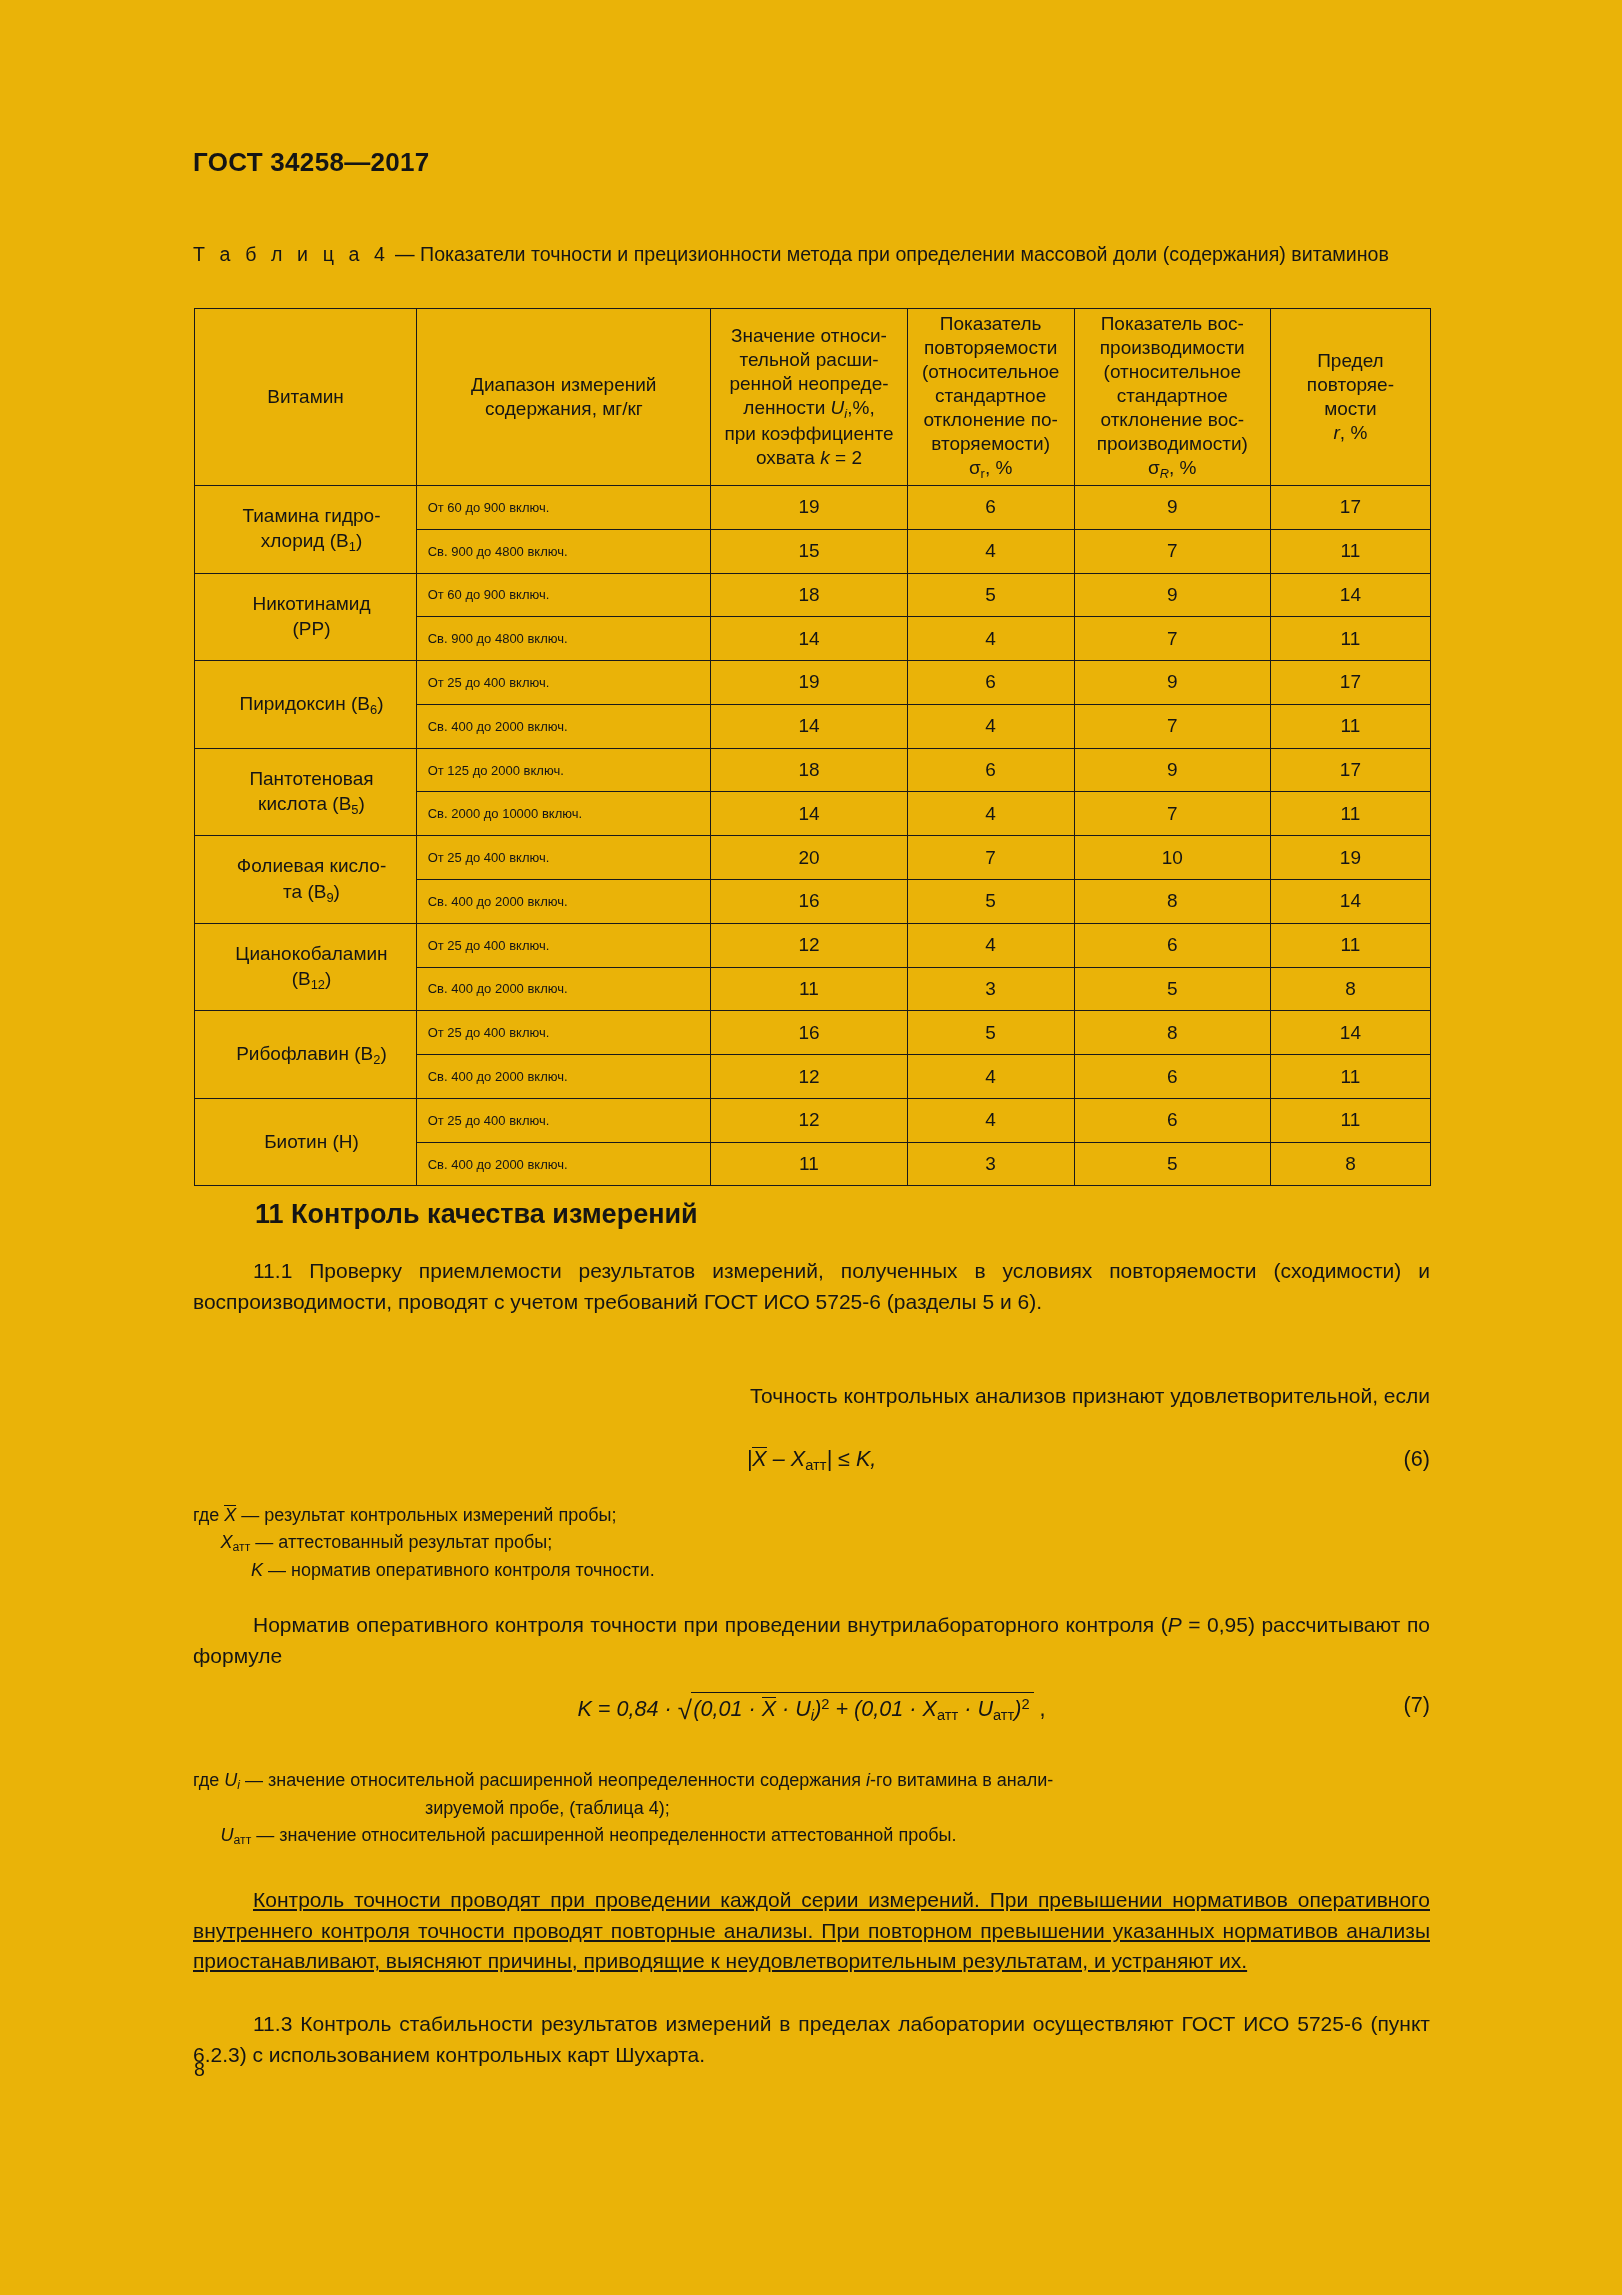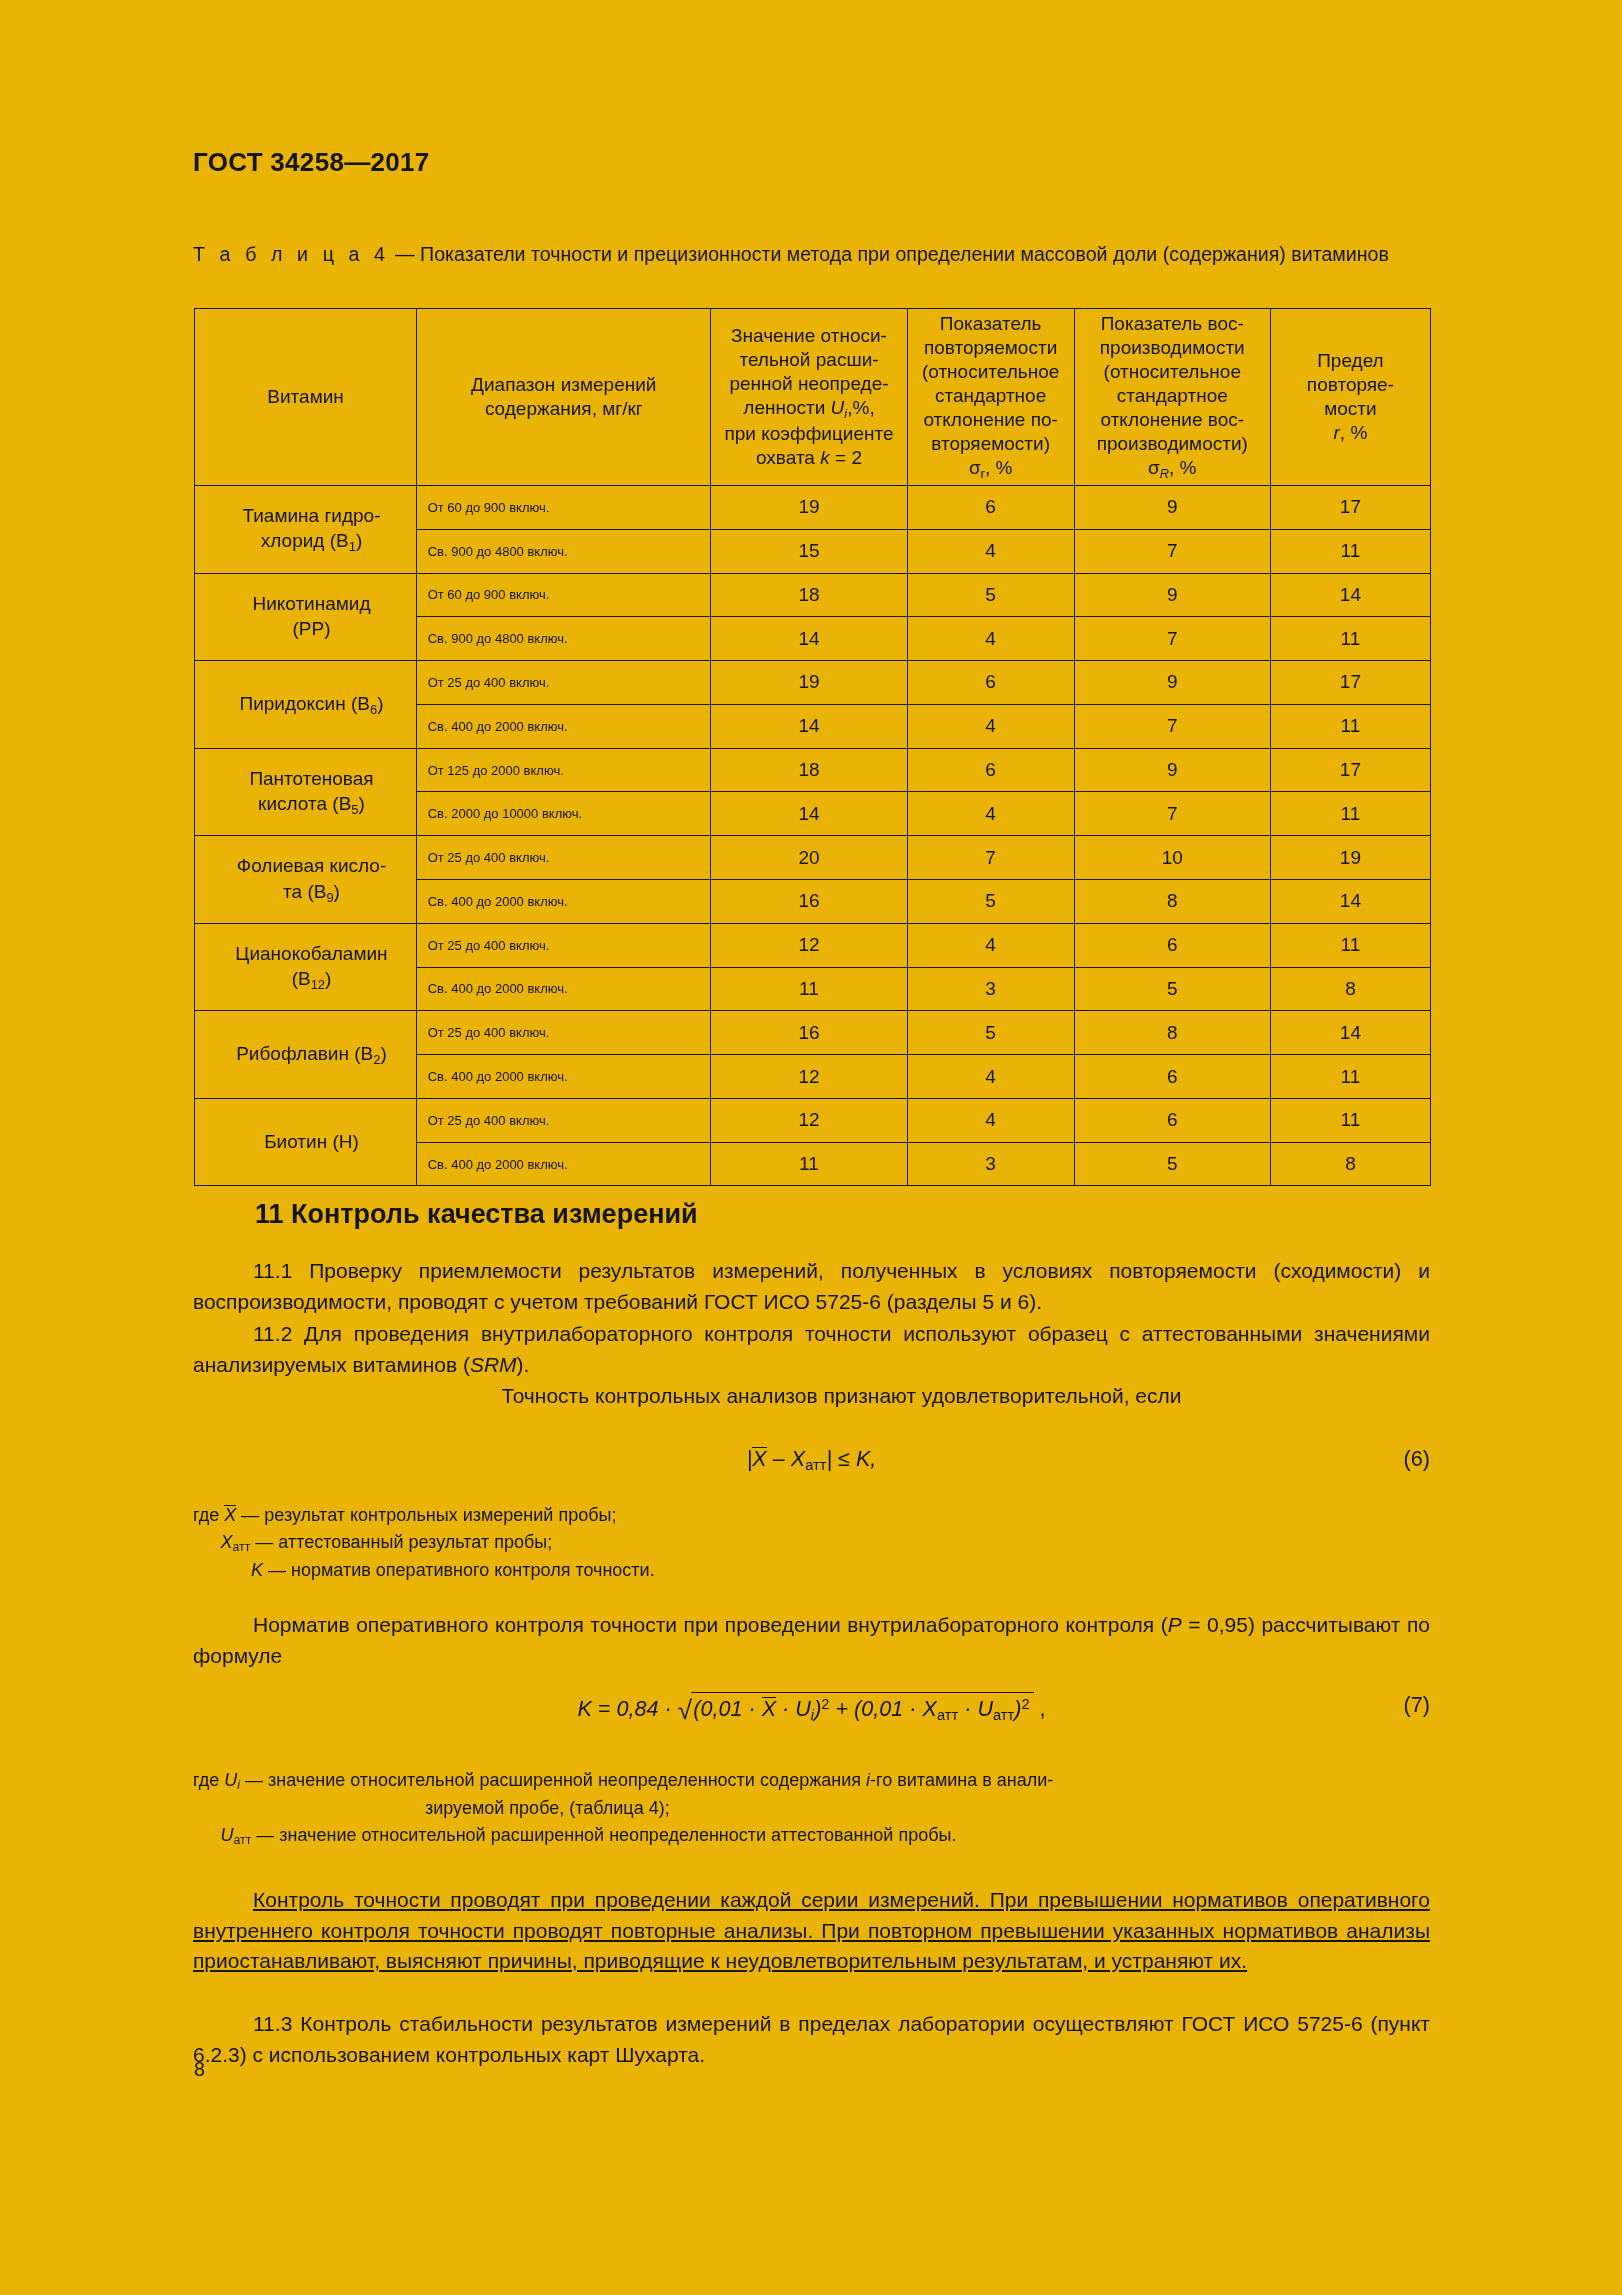--- a/index.html
+++ b/index.html
@@ -376,25 +376,22 @@
       </tr>
     </tbody>
   </table>
 
   <div class="section-heading">11 Контроль качества измерений</div>
 
   <div class="para" style="top:1256px;">
     <span class="indent"></span><span>11.1 Проверку приемлемости результатов измерений, полученных в условиях повторяемости (сходимости) и воспроизводимости, проводят с учетом требований ГОСТ ИСО 5725-6 (разделы 5 и 6).</span>
   </div>
 
-  <div class="para" style="top:1319px;">
-    <span class="indent"></span><span>11.2 Для проведения внутрилабораторного контроля точности используют образец с аттестованными значениями анализируемых витаминов (</span><i>SRM</i><span>).</span>
-  </div>
-
-  <div class="para" style="top:1381px; text-align:center;">
+
+  <div class="para" style="top:1381px; text-align:right;">
     <span class="indent"></span><span>Точность контрольных анализов признают удовлетворительной, если</span>
   </div>
 
   <div class="formula-row formula-center" style="top:1446px;">
     <span>|<span class="ovl">X</span>&nbsp;<span>–</span>&nbsp;<span>X</span><sub style="font-style:normal">атт</sub>|&nbsp;<span style="font-style:normal">≤</span>&nbsp;<span>K,</span></span>
     <span class="formula-num">(6)</span>
   </div>
 
   <div class="defs" style="top:1502px;">
     <span class="ln">

